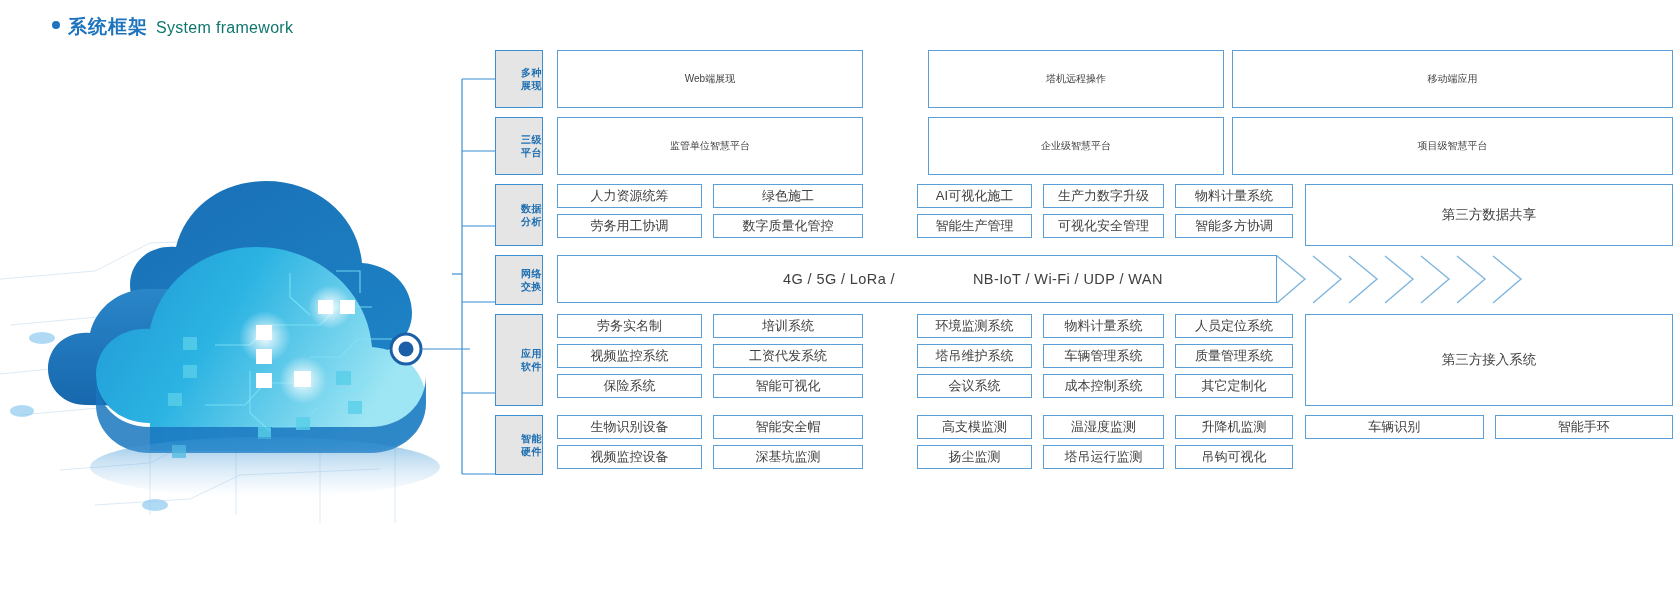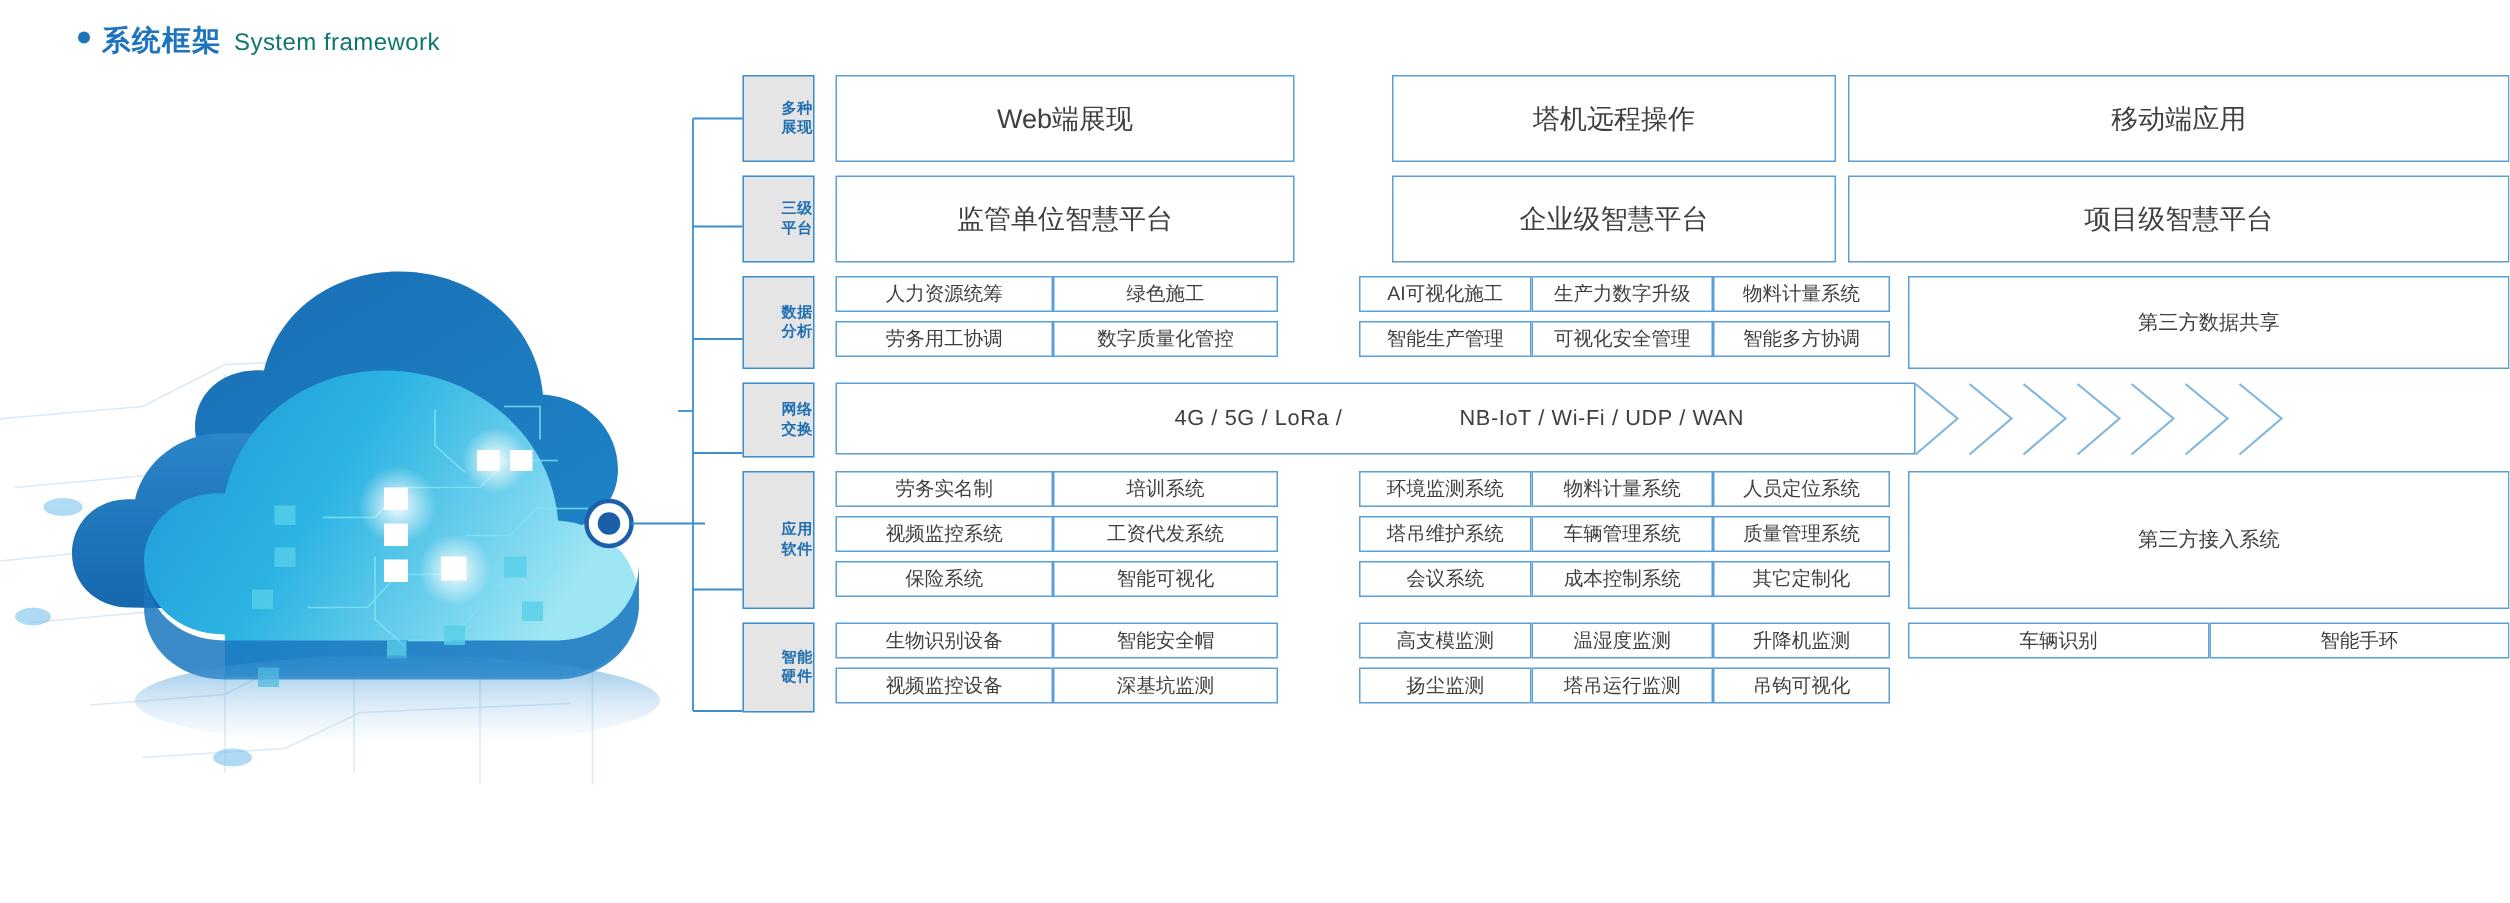--- a/index.html
+++ b/index.html
@@ -42,36 +42,36 @@
     letter-spacing:.5px;
     background:#e5e5e5;
   }
 
   .rowbody { flex:1; display:flex; margin-left:14px; position:relative; }
 
   
   .bigbox {
     border:1px solid #5b9fd8;
     display:flex; align-items:center; justify-content:center;
-    font-size:18px; color:#3f3f3f;
+    font-size:10px; color:#3f3f3f;
     background:#fff;
   }
 
   
   .chip {
     border:1px solid #5b9fd8;
     display:flex; align-items:center; justify-content:center;
     font-size:13px; color:#3f3f3f;
     background:#fff;
     height:24px;
     white-space:nowrap;
   }
 
   .cluster { display:flex; flex-direction:column; gap:6px; }
-  .cline { display:flex; }
+  .cline { display:flex; gap:11px; }
 
   .gapL { width:28px; }   
 
   
   .netbox {
     border:1px solid #5b9fd8; background:#fff;
     height:48px; display:flex; align-items:center;
     font-size:14.5px; color:#3f3f3f; letter-spacing:.4px;
     position:relative;
   }

